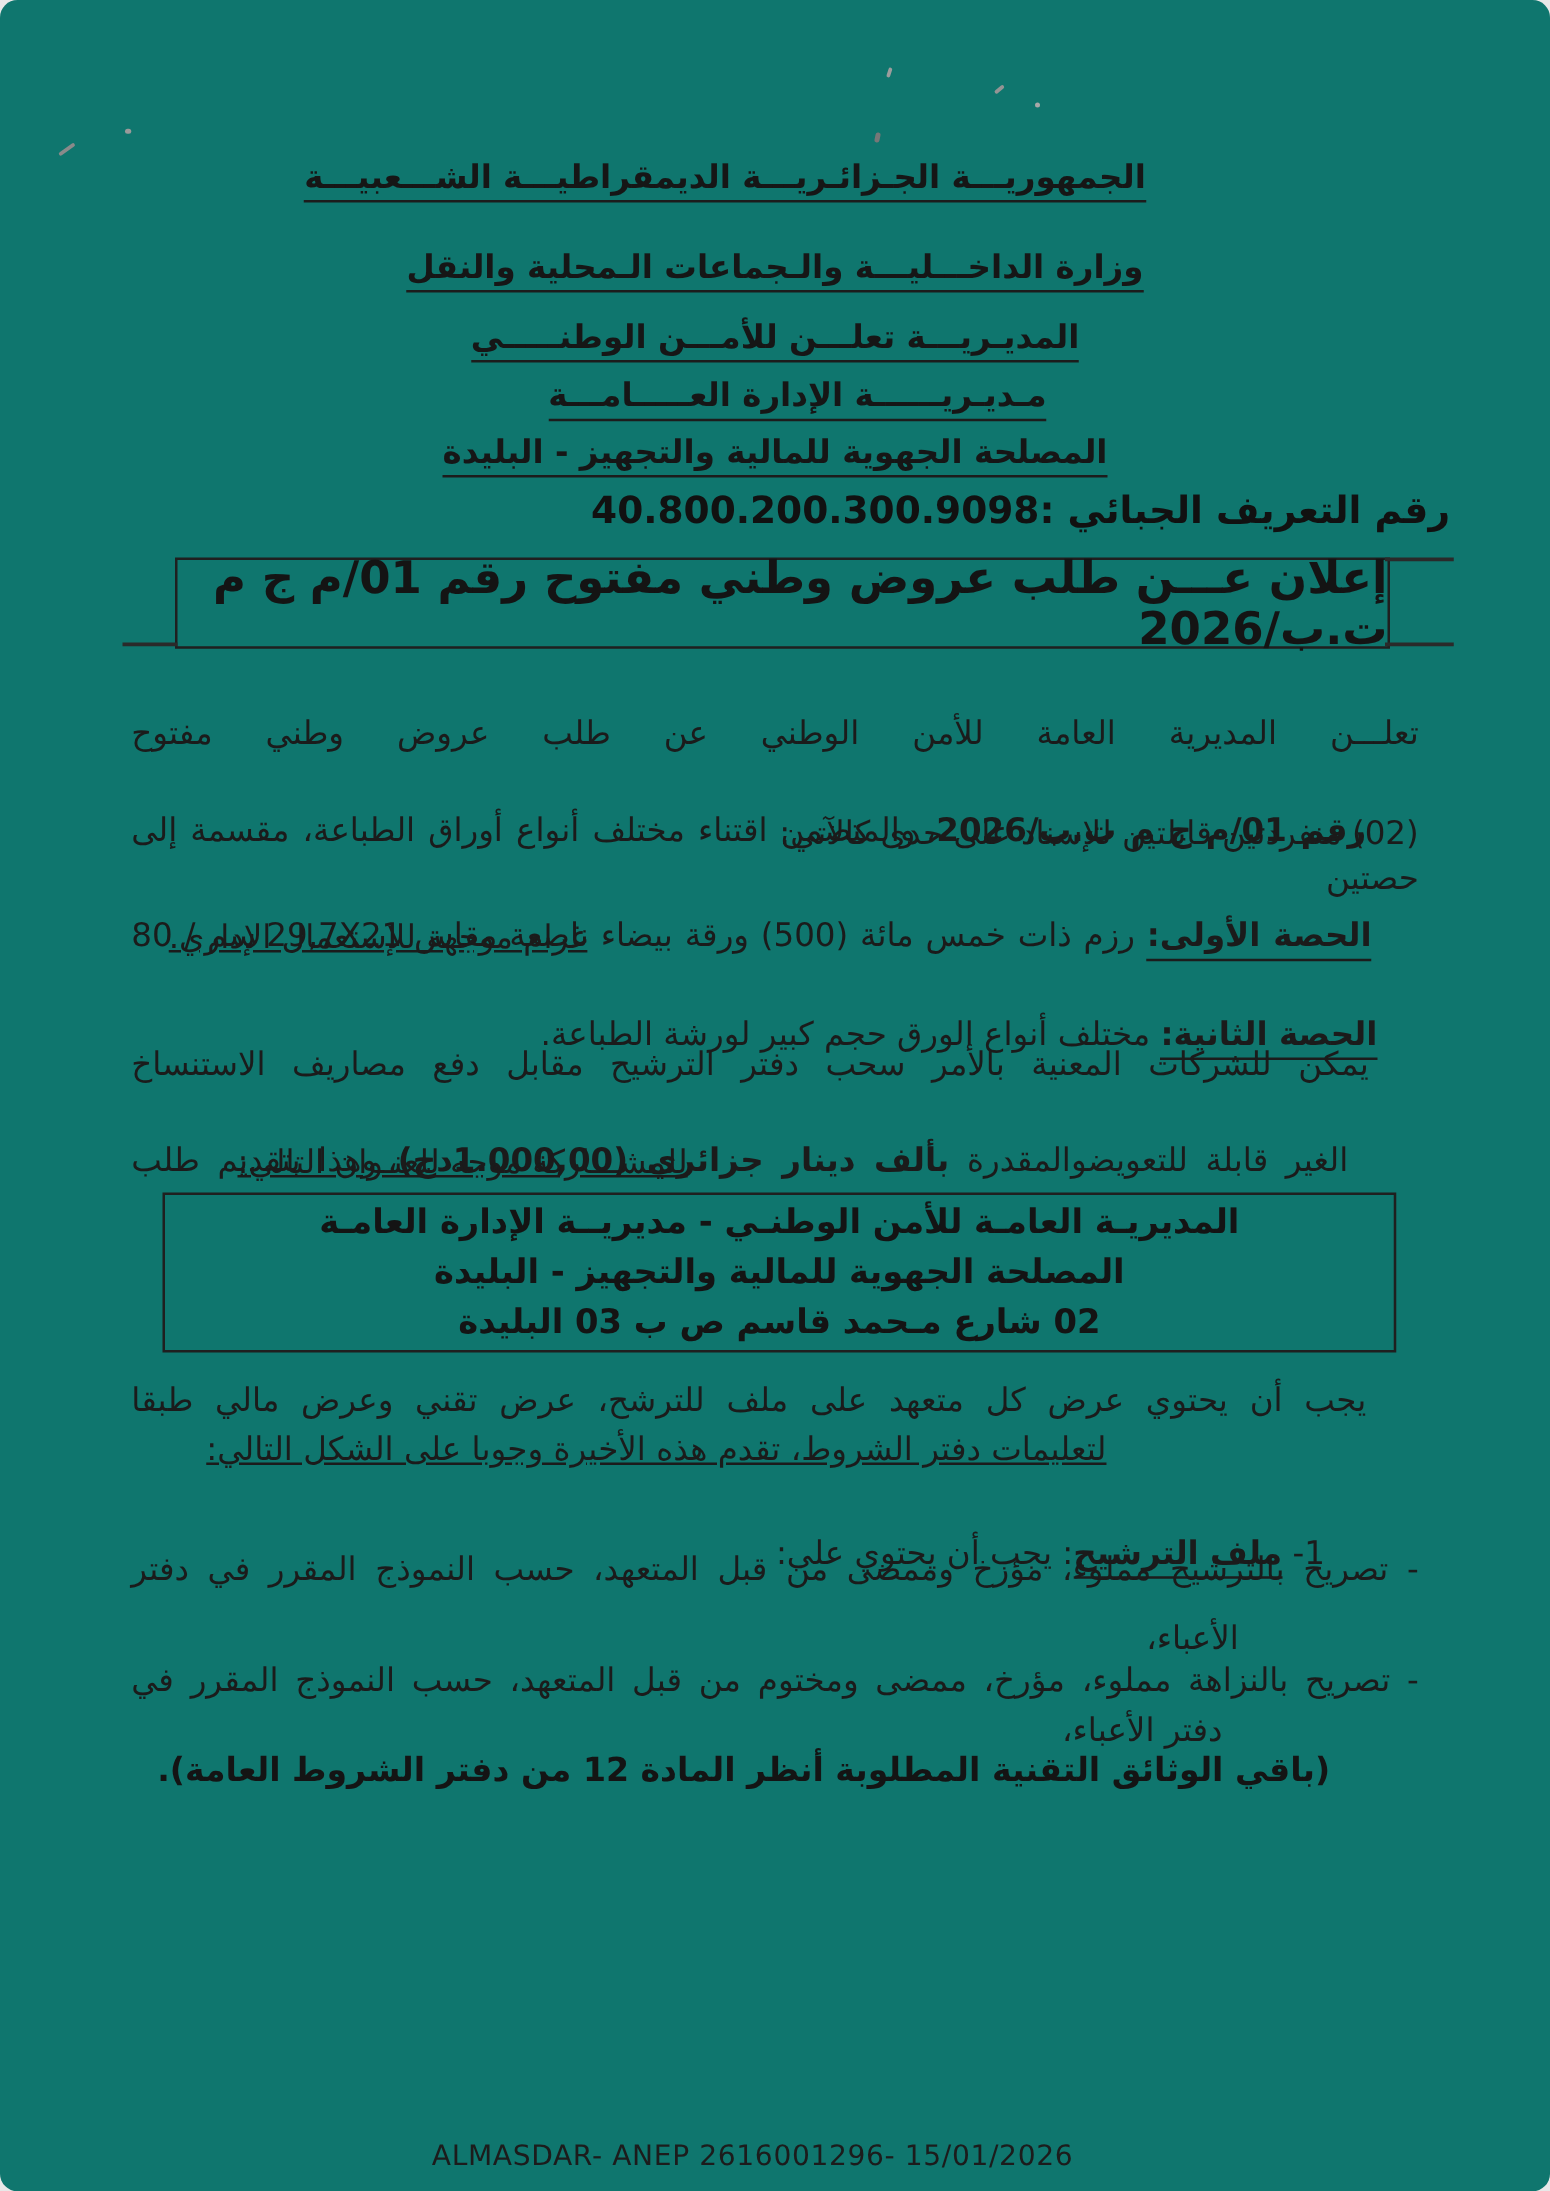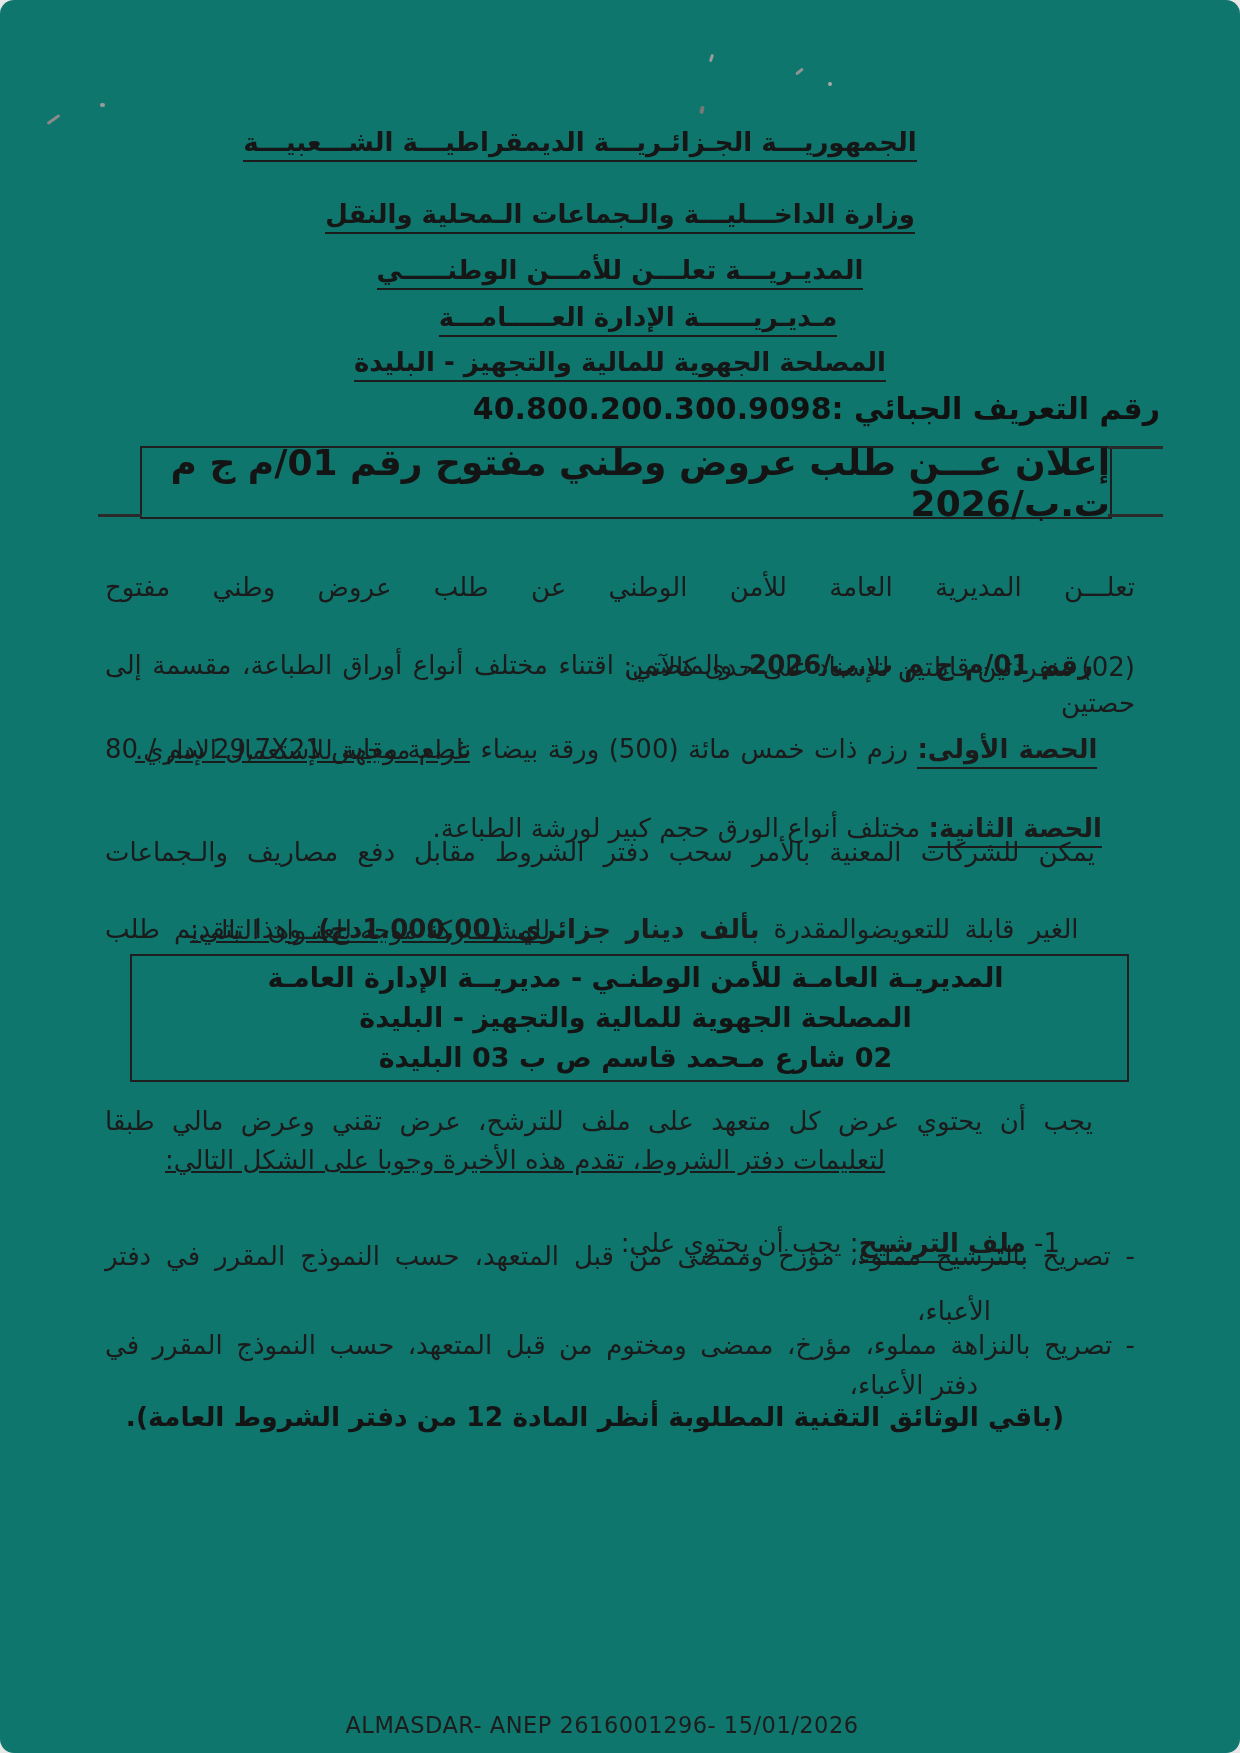--- a/index.html
+++ b/index.html
@@ -42,21 +42,21 @@
     border:2.5px solid #1f1f1f;
     display:flex;align-items:center;justify-content:center;
     direction:rtl;font-size:36px;font-weight:bold;color:#141414;
   }
   .rule{position:absolute;height:3px;background:#2a2a2a;}
   .box2{
     position:absolute;left:130px;top:954px;width:983px;height:122px;
     border:2.5px solid #1f1f1f;
     direction:rtl;text-align:center;
     font-size:27px;font-weight:bold;line-height:40px;
-    padding-top:2px;color:#141414;padding-left:12px;
+    padding-top:2px;color:#141414;
   }
   .note{
     position:absolute;left:105px;width:1030px;top:1398px;
     direction:rtl;text-align:center;
     font-size:26.5px;font-weight:bold;line-height:38px;
     transform:translateX(-25px);color:#141414;
   }
   .footer{
     position:absolute;left:0;top:1712px;width:1240px;
     direction:ltr;text-align:center;
@@ -113,21 +113,21 @@
 
   <div class="tl stretch" style="top:692px;">
     <span class="bd ul">الحصة الأولى:</span><span> رزم ذات خمس مائة (500) ورقة بيضاء ناصعة مقاس 29,7X21 سم / 80</span>
   </div>
   <div class="tl center" style="top:731px;transform:translateX(30px);">غرام موجهة للإستعمال الإداري.</div>
 
   <div class="tl" style="top:771px;">
     <span class="bd ul">الحصة الثانية:</span><span> مختلف أنواع الورق حجم كبير لورشة الطباعة.</span>
   </div>
 
-  <div class="tl stretch" style="top:833px;padding-right:40px;width:990px;">يمكن للشركات المعنية بالأمر سحب دفتر الشروط مقابل دفع مصاريف والـجماعات</div>
+  <div class="tl stretch" style="top:833px;padding-right:40px;width:990px;">يمكن للشركات المعنية بالأمر سحب دفتر الترشيح مقابل دفع مصاريف الاستنساخ</div>
   <div class="tl stretch" style="top:872px;">
     <span>الغير قابلة للتعويضوالمقدرة </span><span class="bd">بألف دينار جزائري (1.000,00دج)</span><span>، وهذا بتقديم طلب</span>
   </div>
   <div class="tl center" style="top:911px;transform:translateX(85px);">للمشـــاركة موجه للعنـوان التالي:</div>
 
   <div class="box2">
     <div>المديريـة العامـة للأمن الوطنـي - مديريــة الإدارة العامـة</div>
     <div>المصلحة الجهوية للمالية والتجهيز - البليدة</div>
     <div>02 شارع مـحمد قاسم ص ب 03 البليدة</div>
   </div>

